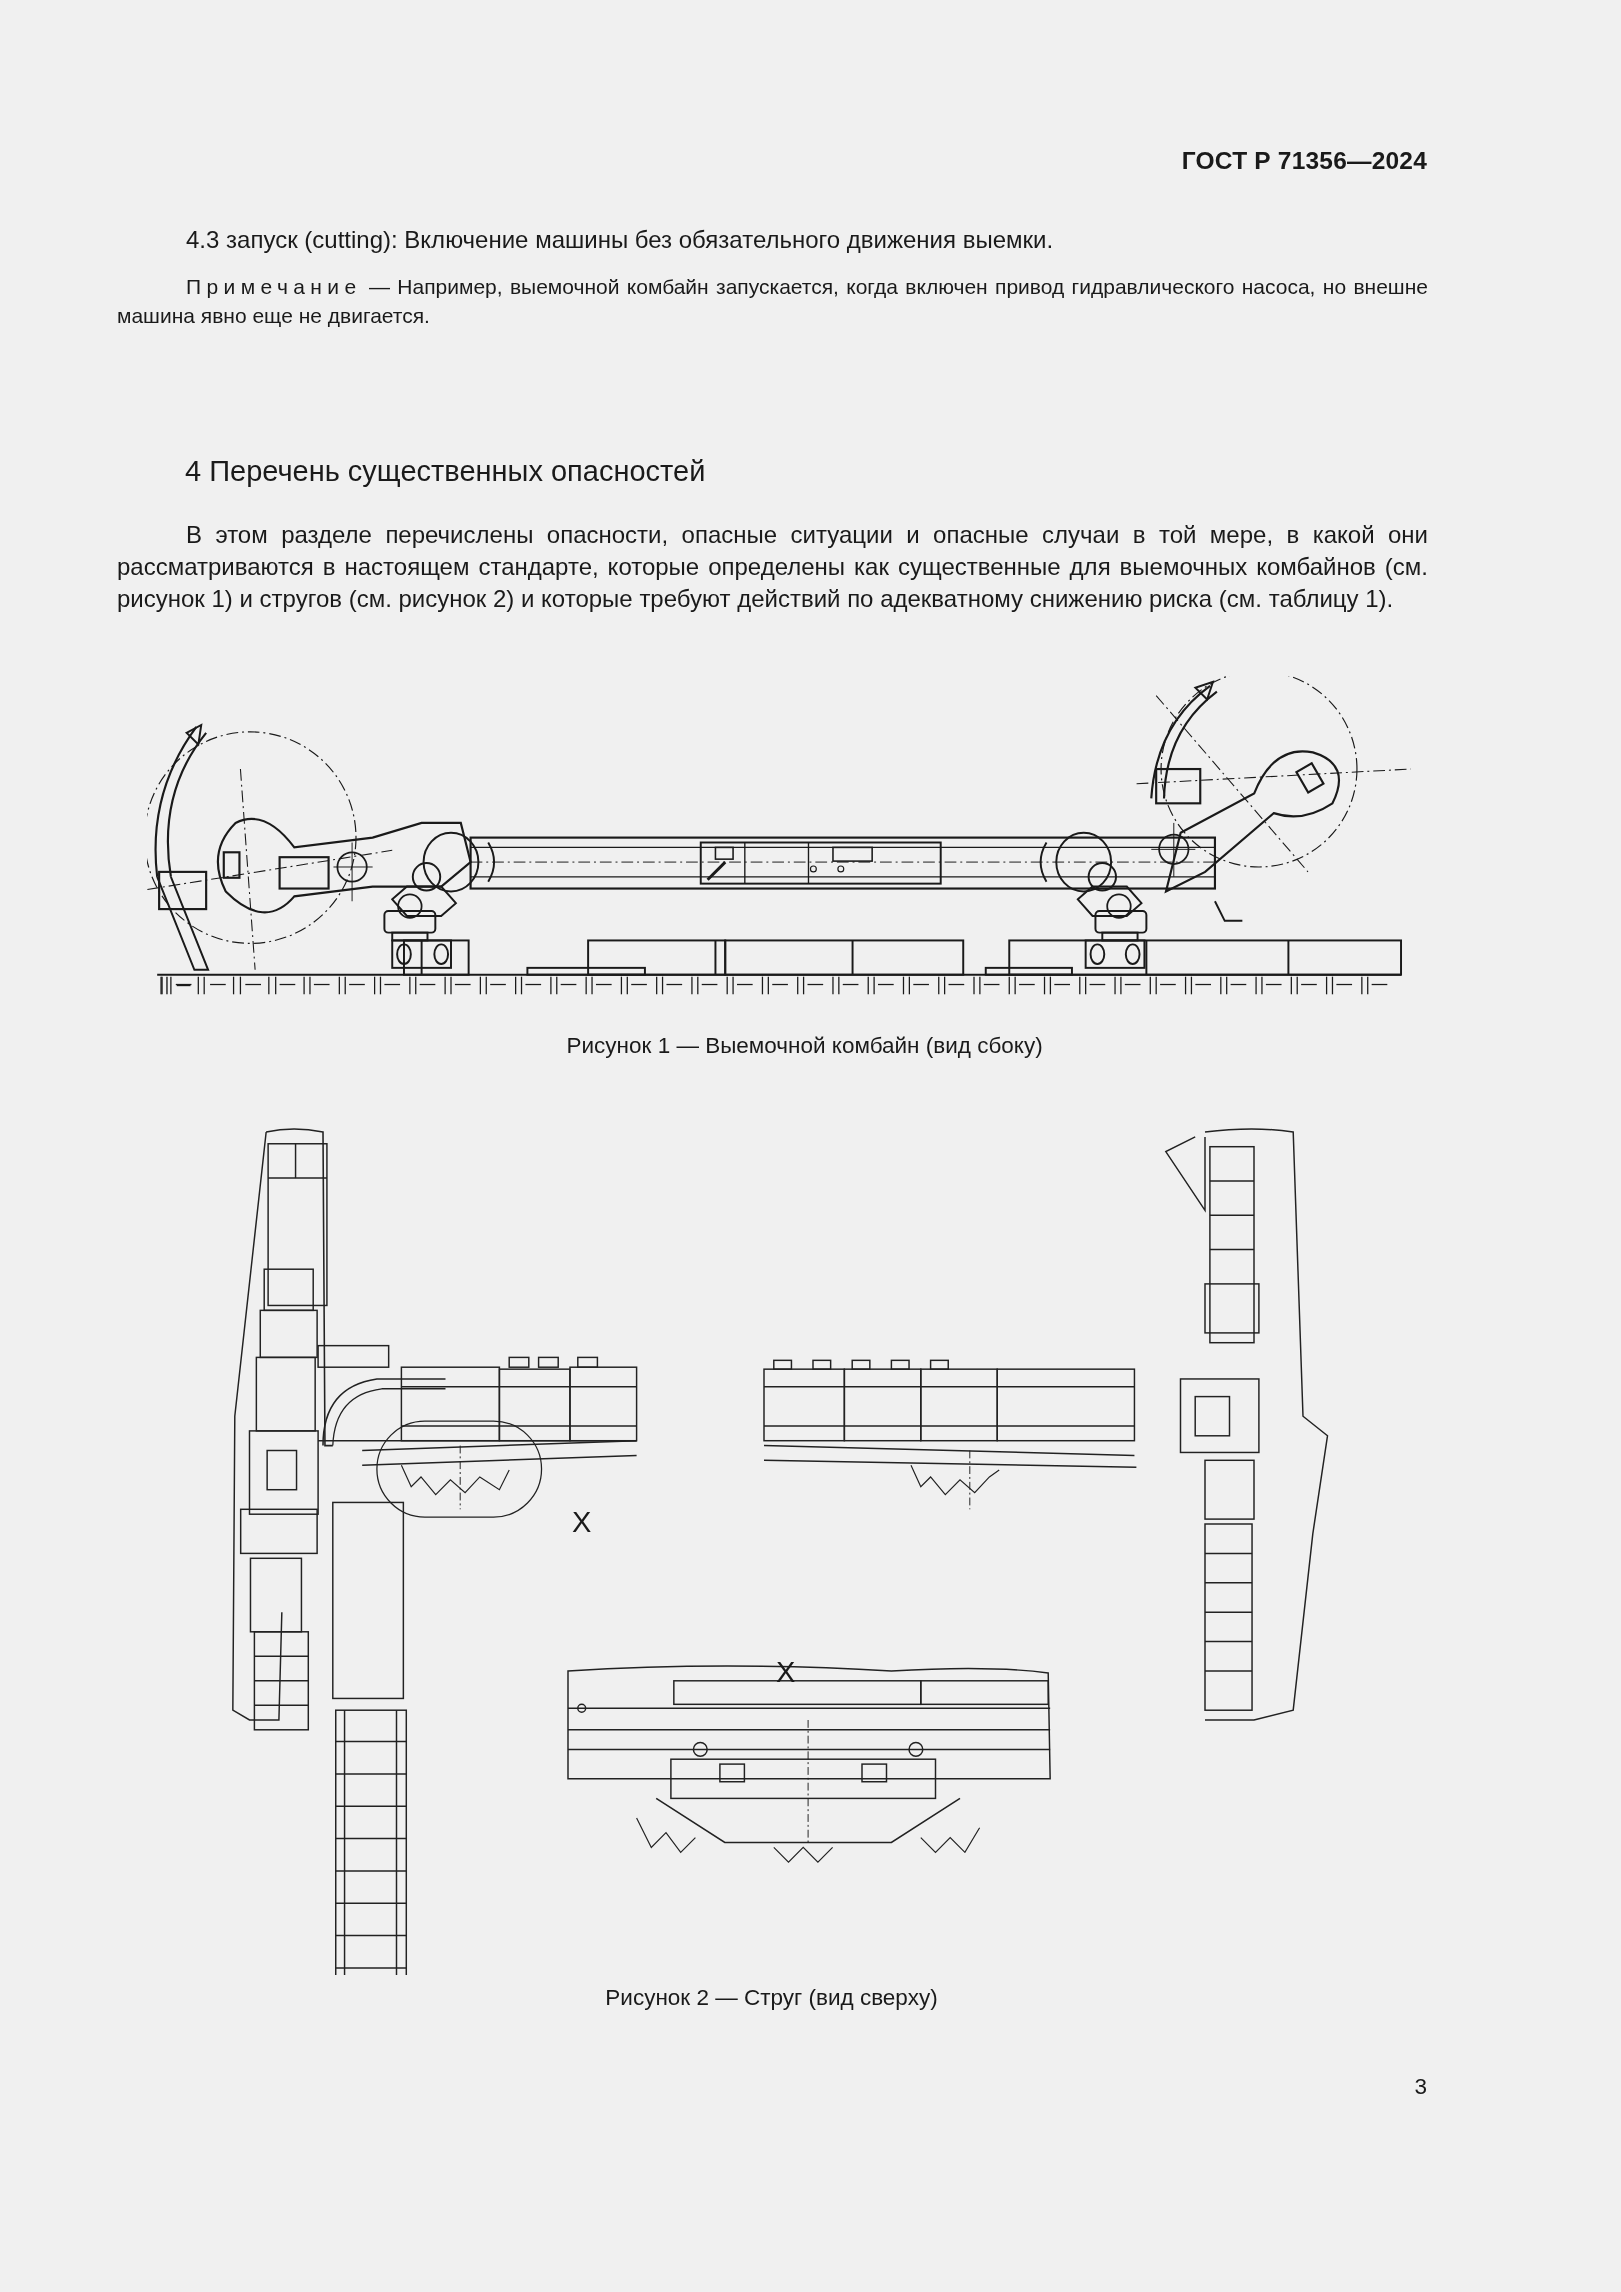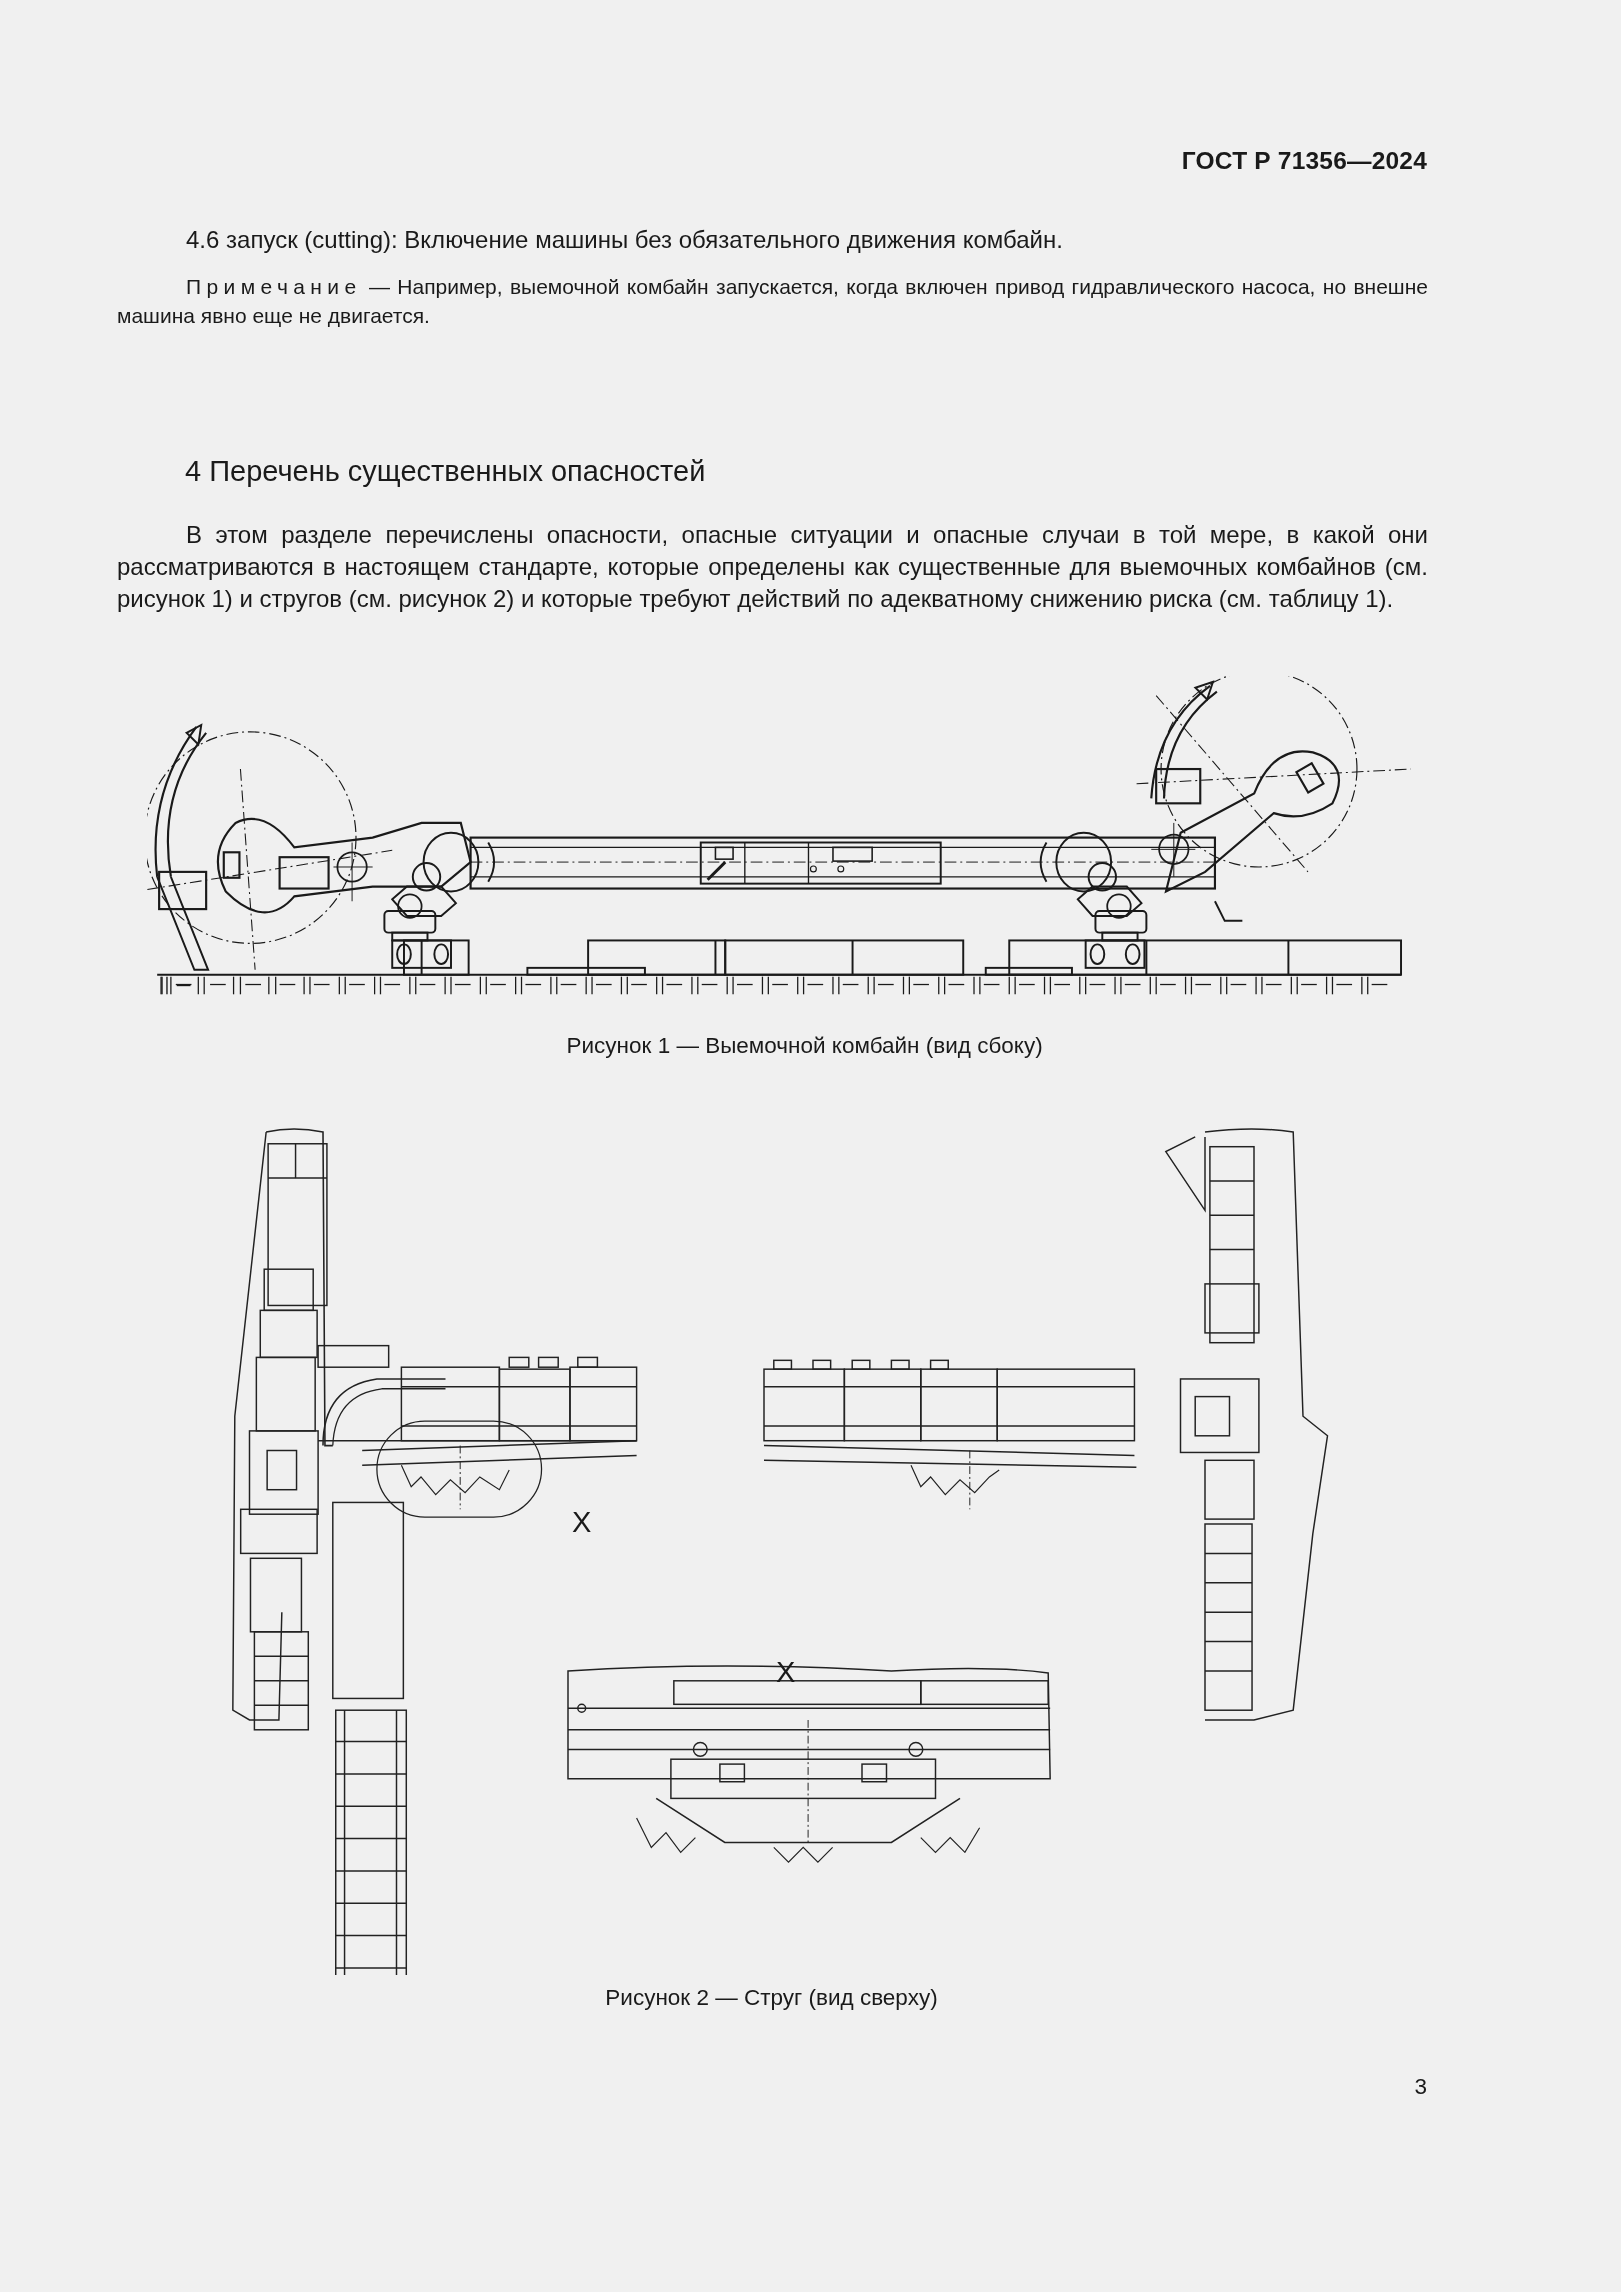--- a/index.html
+++ b/index.html
@@ -37,24 +37,24 @@
   .x-label { position: absolute; font-size: 29px; }
 </style>
 </head>
 <body>
 
 <div class="page">
 
   <div class="header-code">ГОСТ Р 71356—2024</div>
 
   <div class="text-block indent p37">
-    <span>4.6</span>
+    <span>4.3</span>
     <b>запуск</b>
     <span>(cutting):</span>
-    <span>Включение машины без обязательного движения комбайн.</span>
+    <span>Включение машины без обязательного движения выемки.</span>
   </div>
 
   <div class="text-block indent note">
     <span class="note-label">Примечание</span>
     <span>—</span>
     <span>Например, выемочной комбайн запускается, когда включен привод гидравлического насоса, но внешне машина явно еще не двигается.</span>
   </div>
 
 
   <div class="section-heading">4 Перечень существенных опасностей</div>

